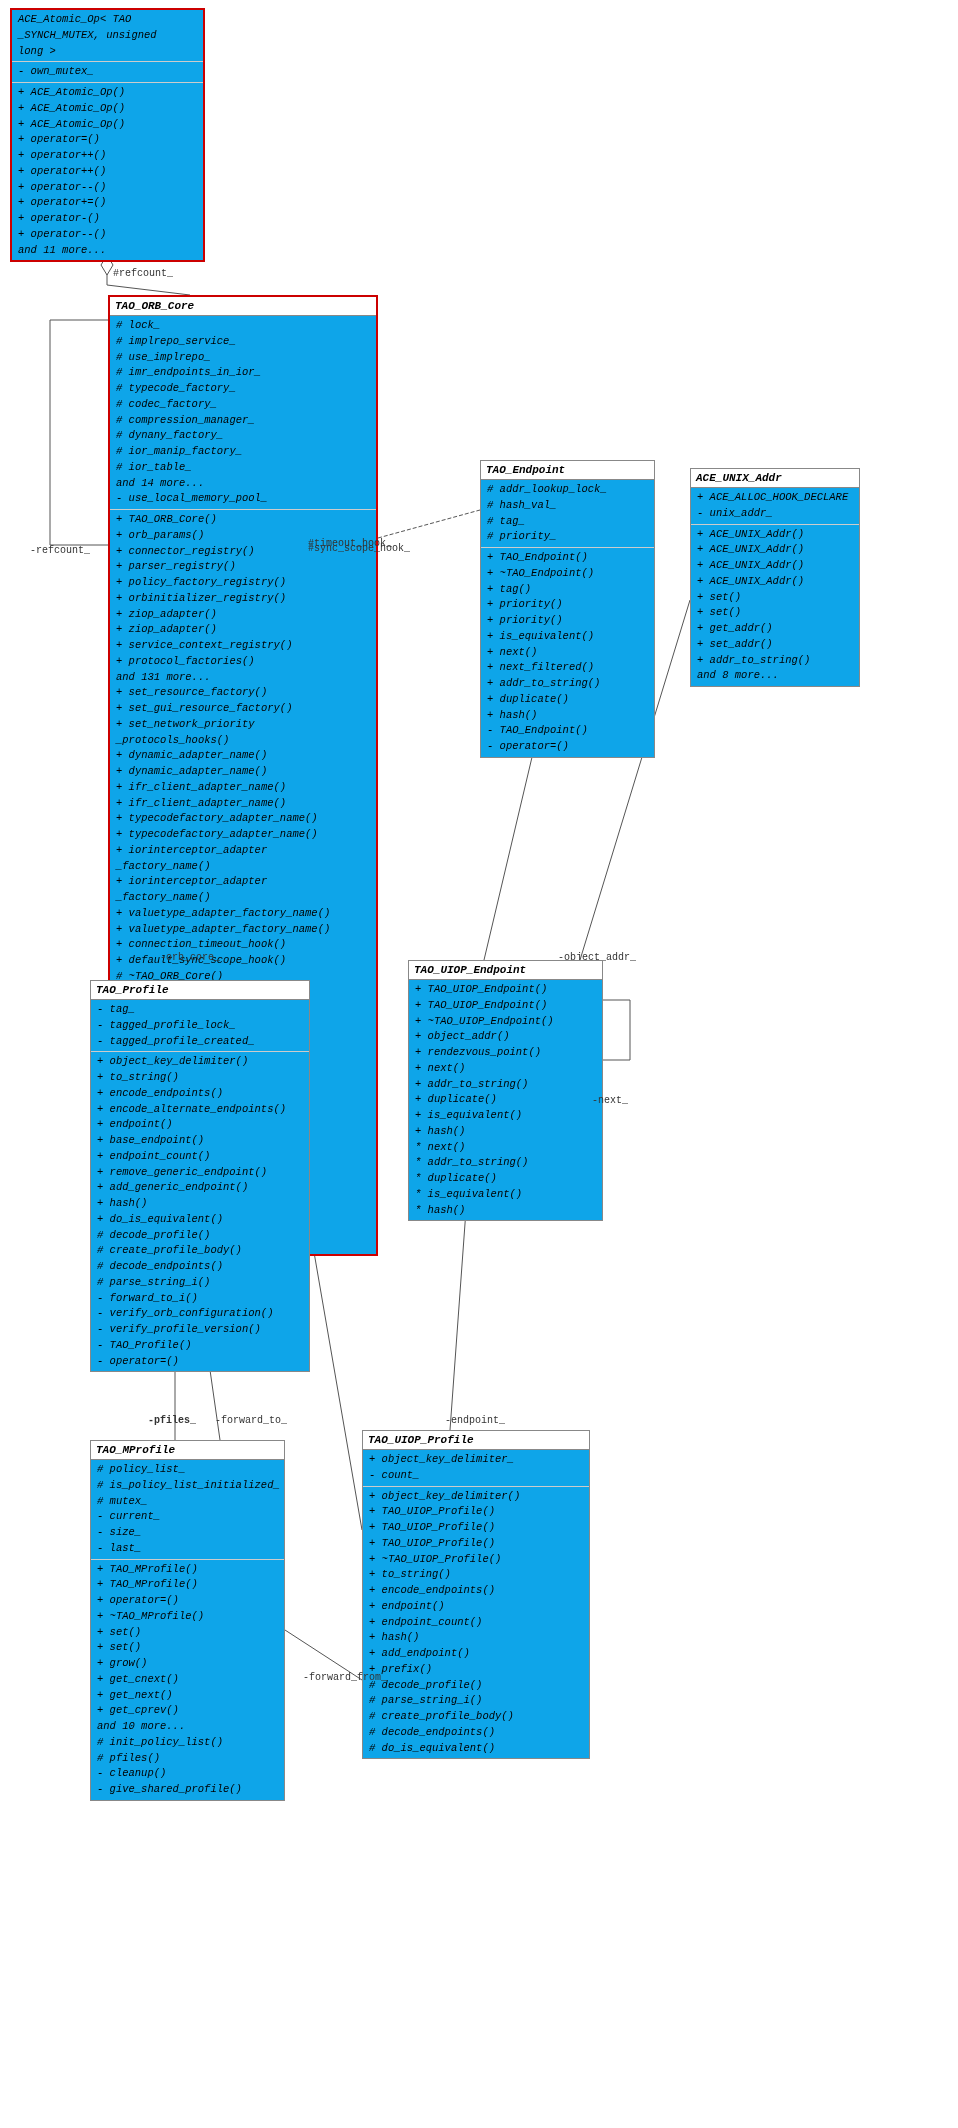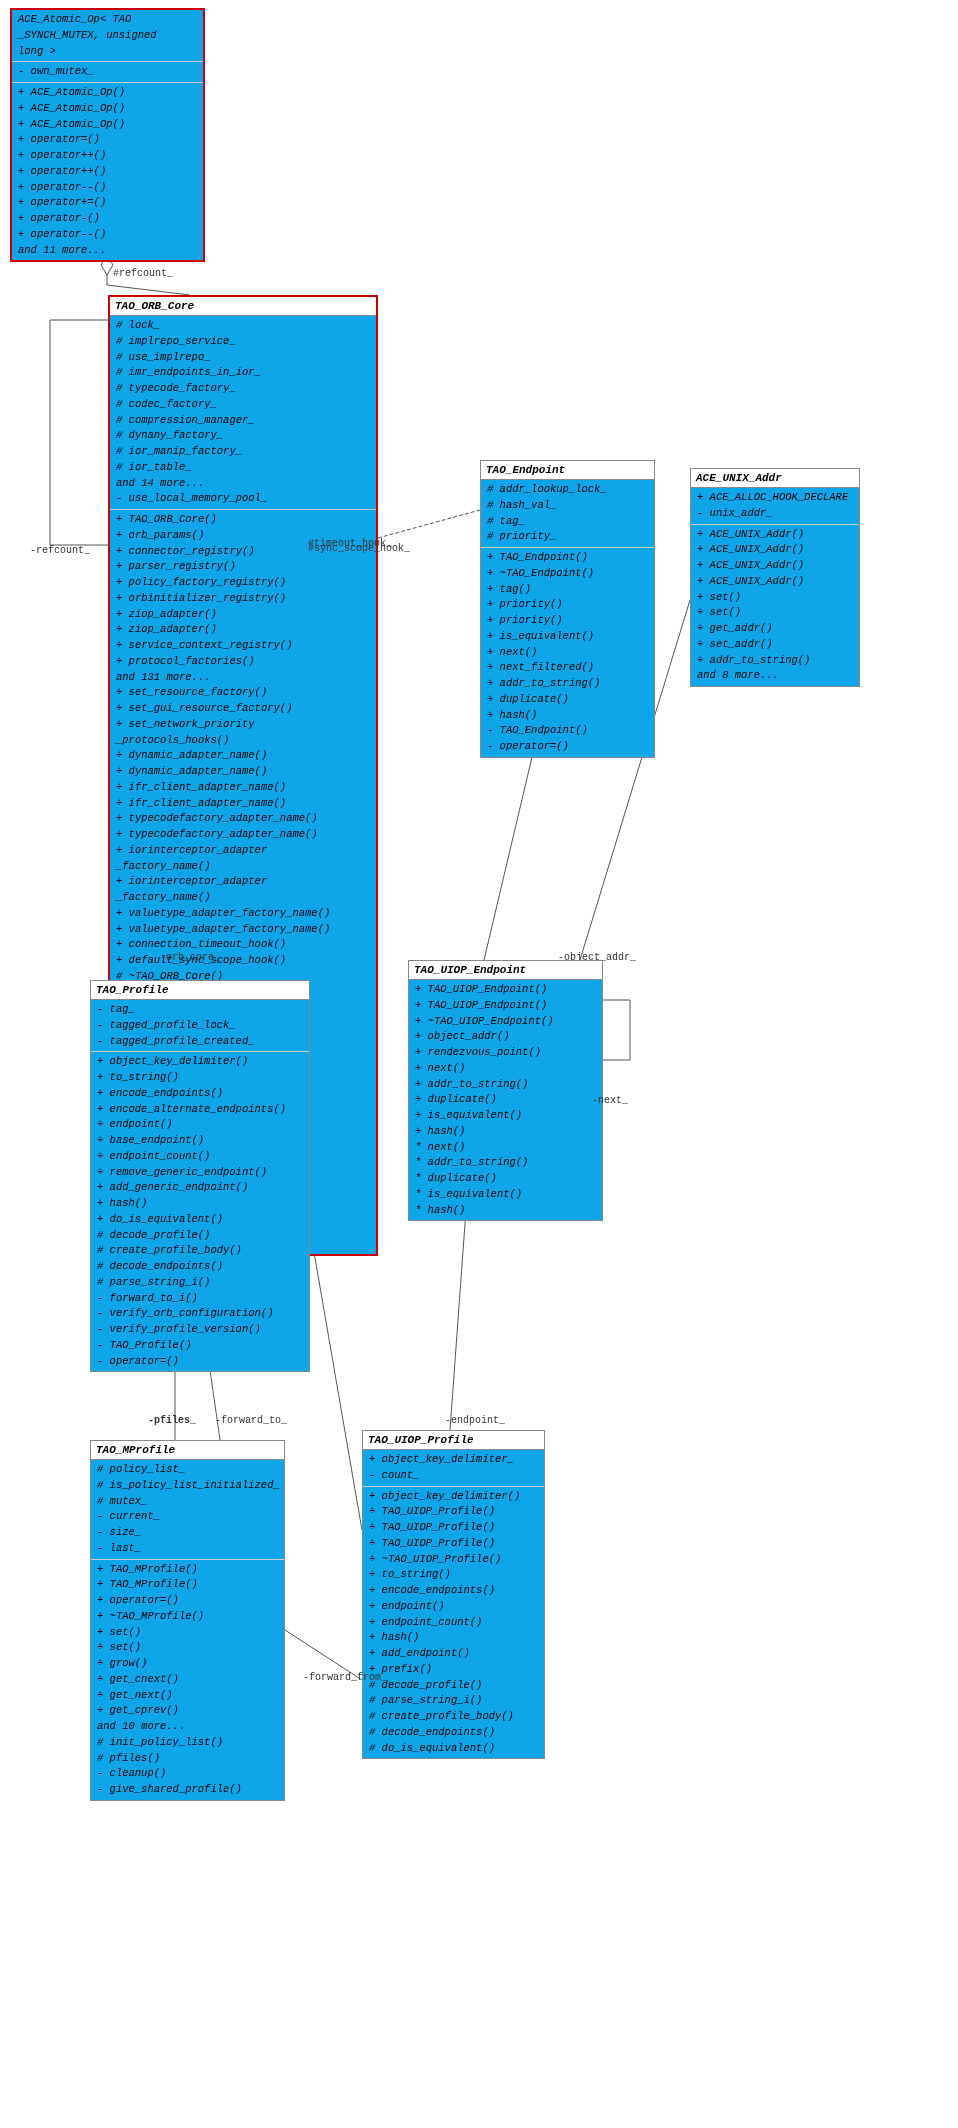--- a/index.html
+++ b/index.html
@@ -335,21 +335,21 @@
       <div>+ get_next()</div>
       <div>+ get_cprev()</div>
       <div>and 10 more...</div>
       <div># init_policy_list()</div>
       <div># pfiles()</div>
       <div>- cleanup()</div>
       <div>- give_shared_profile()</div>
     </div>
   </div>
 
-  <div class="uml-box" style="left:362px; top:1430px; width:183px;">
+  <div class="uml-box" style="left:362px; top:1430px; width:228px;">
     <div class="uml-box-title">TAO_UIOP_Profile</div>
     <div class="uml-box-section">
       <div>+ object_key_delimiter_</div>
       <div>- count_</div>
     </div>
     <div class="uml-box-section">
       <div>+ object_key_delimiter()</div>
       <div>+ TAO_UIOP_Profile()</div>
       <div>+ TAO_UIOP_Profile()</div>
       <div>+ TAO_UIOP_Profile()</div>

